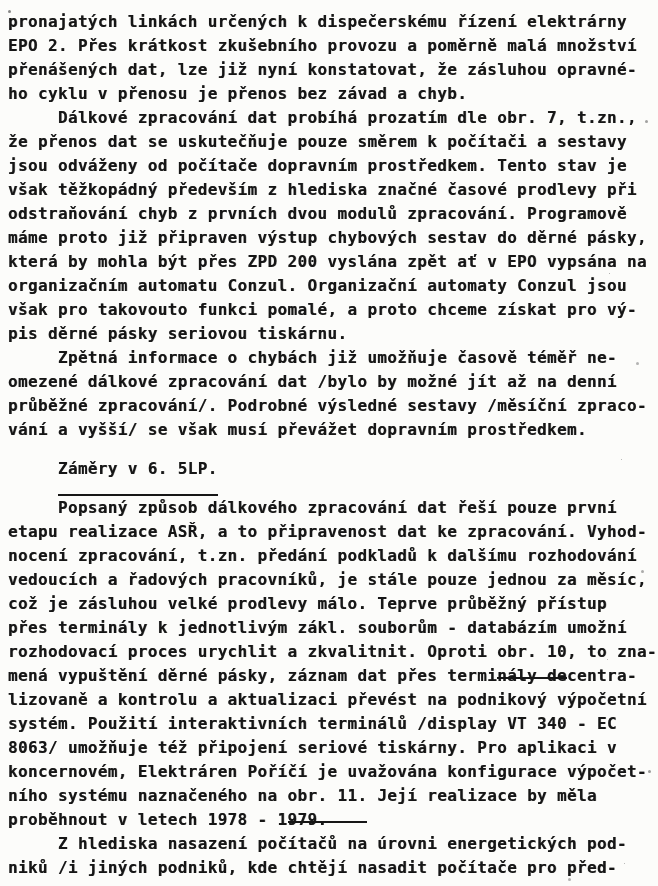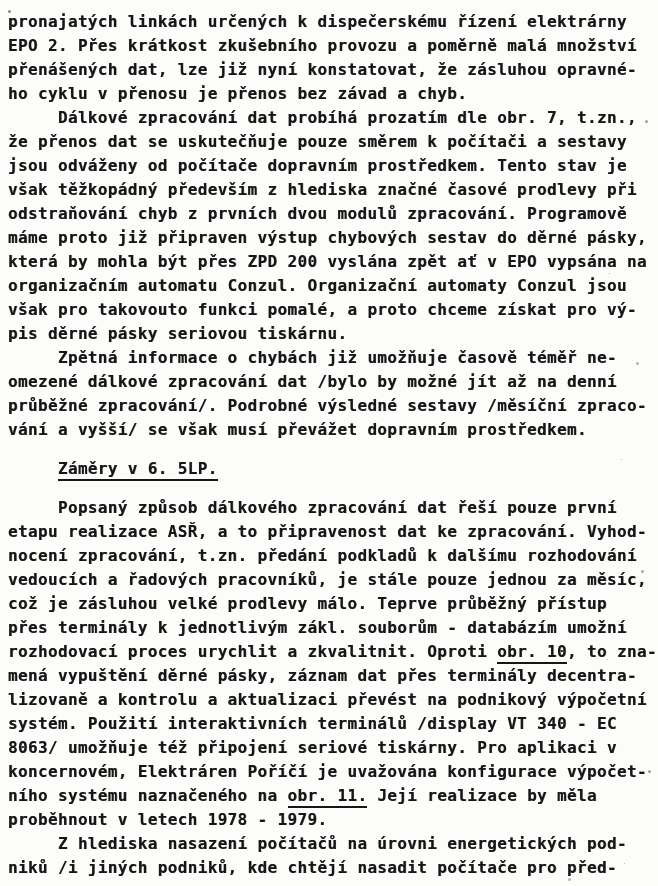--- a/index.html
+++ b/index.html
@@ -31,21 +31,21 @@
     text-shadow: 0.4px 0.4px 0 rgba(20,20,20,0.45), -0.2px 0.2px 0 rgba(20,20,20,0.18);
   }
   .line {
     height: 24px;
   }
   .line.blank {
     height: 15px;
   }
   .underline {
     border-bottom: 2px solid #161616;
-    padding-bottom: 1px;
+    padding-bottom: 16px;
   }
   
   .noise {
     position: absolute;
     width: 3px; height: 3px;
     border-radius: 50%;
     background: rgba(40,40,40,0.55);
     box-shadow:
       620px 30px 0 -1px rgba(60,60,60,0.5),
       637px 110px 0 0 rgba(50,50,50,0.45),

